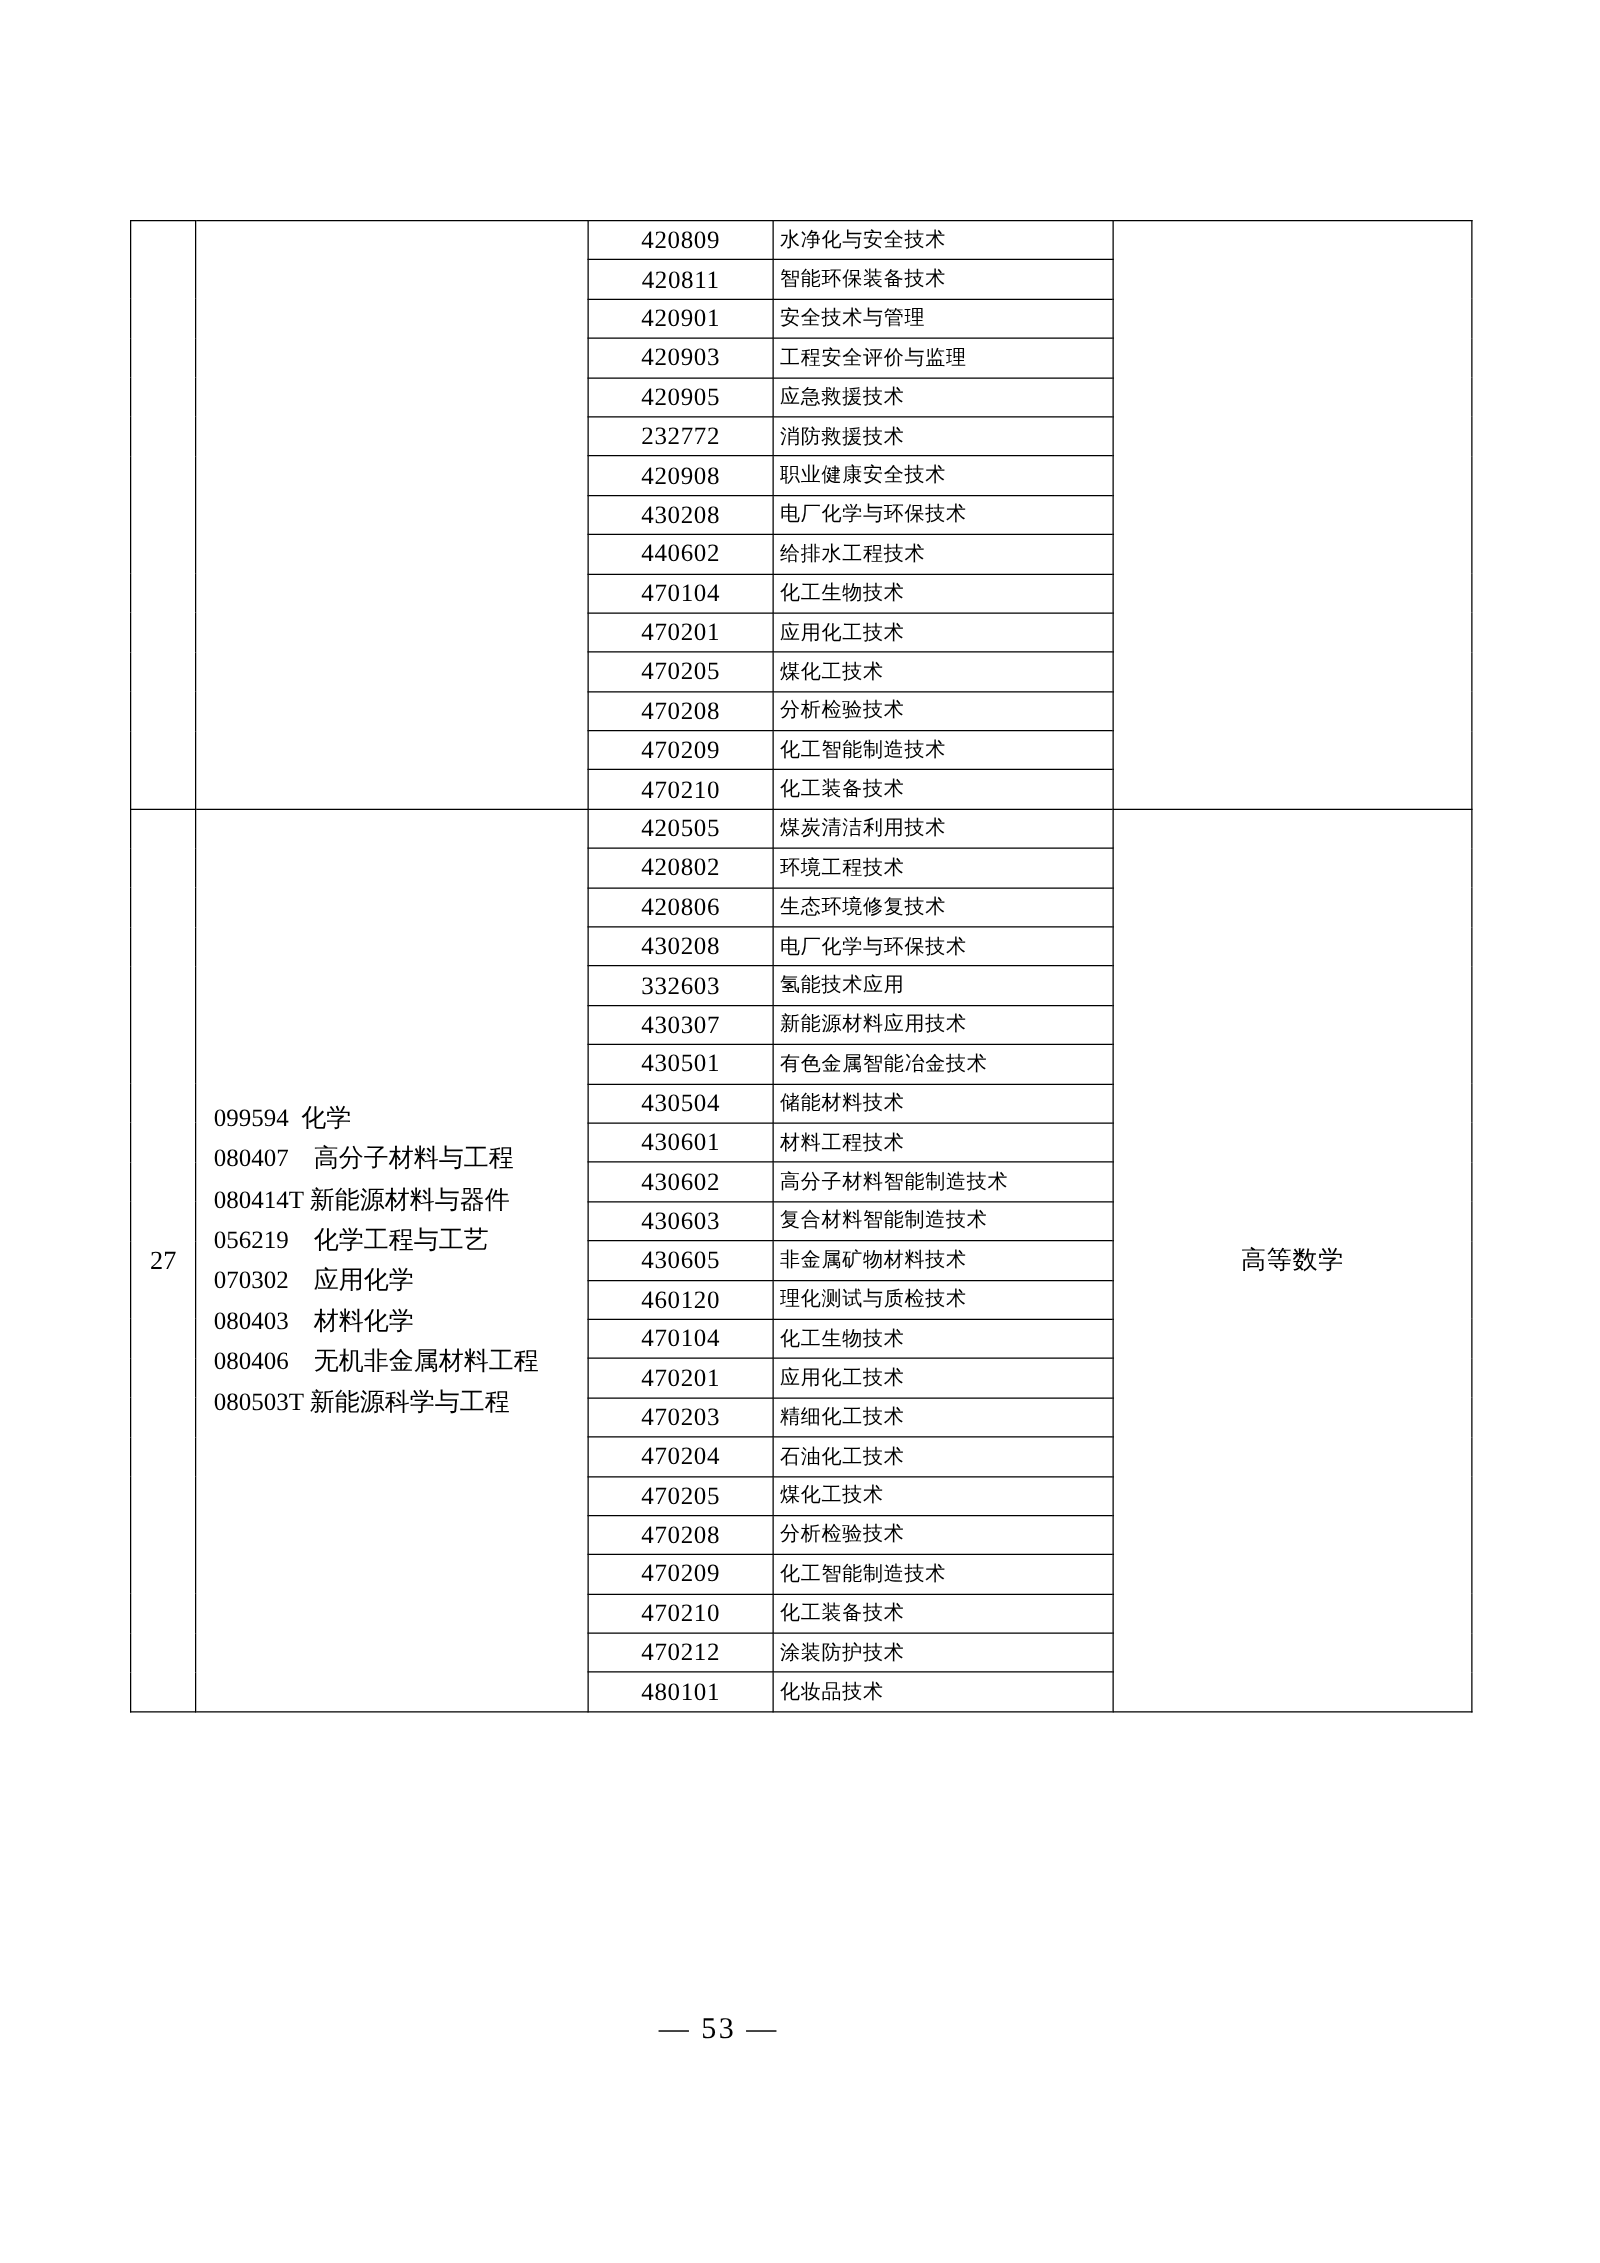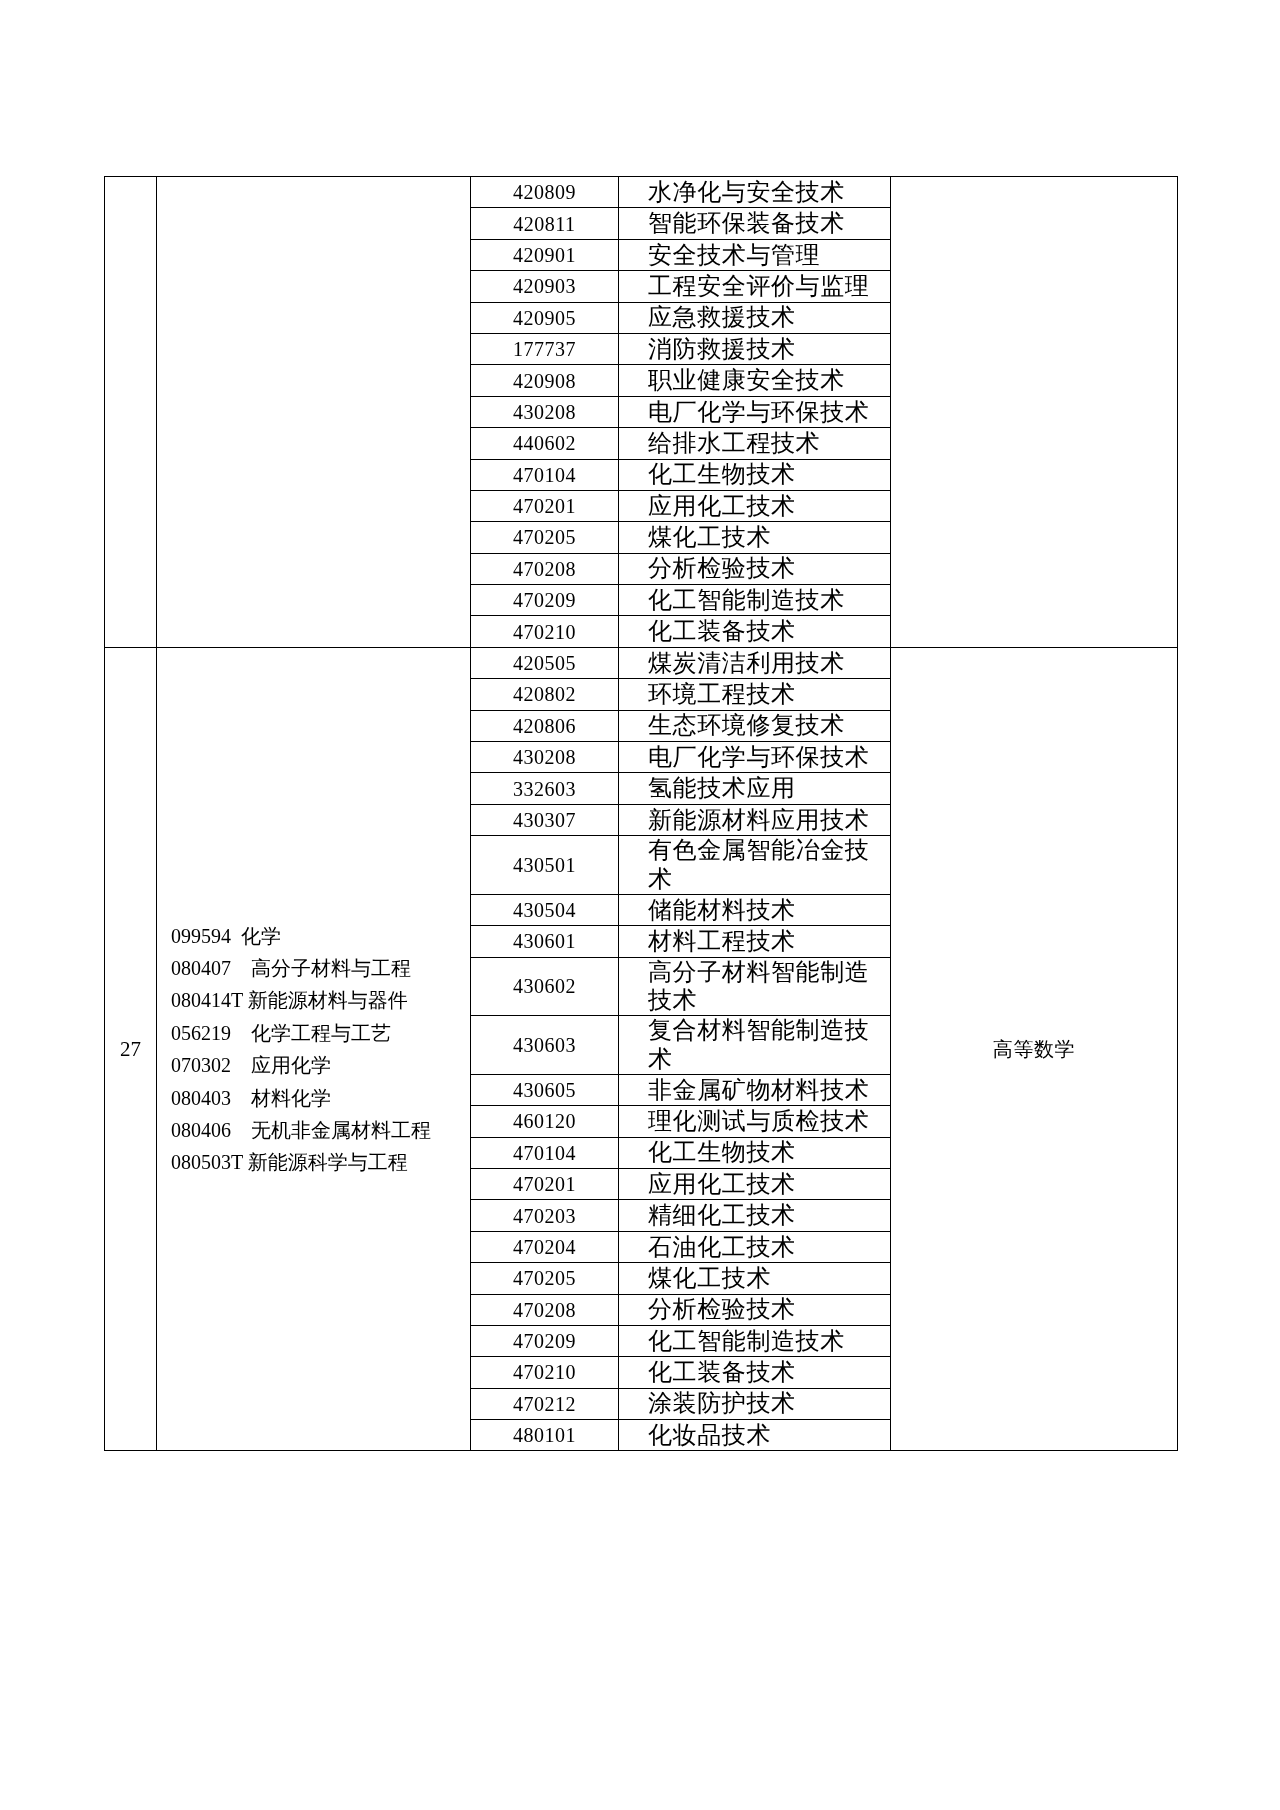--- a/index.html
+++ b/index.html
@@ -56,22 +56,22 @@
     font-size: 20px;
     line-height: 1.62;
   }
   td.code {
     text-align: center;
     font-size: 20px;
     letter-spacing: 0.5px;
   }
   td.name {
     text-align: left;
-    padding-left: 29px;
-    font-size: 24px;
+    padding-left: 5px;
+    font-size: 16px;
     letter-spacing: 0.6px;
   }
   td.exam {
     text-align: center;
     vertical-align: middle;
     font-size: 20px;
     letter-spacing: 0.6px;
   }
   td.blank { border-left: 1px solid #000; border-right: 1px solid #000; }
 
@@ -121,21 +121,21 @@
       </tr>
       <tr>
         <td class="code">420903</td>
         <td class="name">工程安全评价与监理</td>
       </tr>
       <tr>
         <td class="code">420905</td>
         <td class="name">应急救援技术</td>
       </tr>
       <tr>
-        <td class="code">177737</td>
+        <td class="code">232772</td>
         <td class="name">消防救援技术</td>
       </tr>
       <tr>
         <td class="code">420908</td>
         <td class="name">职业健康安全技术</td>
       </tr>
       <tr>
         <td class="code">430208</td>
         <td class="name">电厂化学与环保技术</td>
       </tr>
@@ -268,13 +268,14 @@
         <td class="code">470212</td>
         <td class="name">涂装防护技术</td>
       </tr>
       <tr>
         <td class="code">480101</td>
         <td class="name">化妆品技术</td>
       </tr>
     </tbody>
   </table>
 
+  <div class="page-number">— 53 —</div>
 </div>
 
 </body></html>

